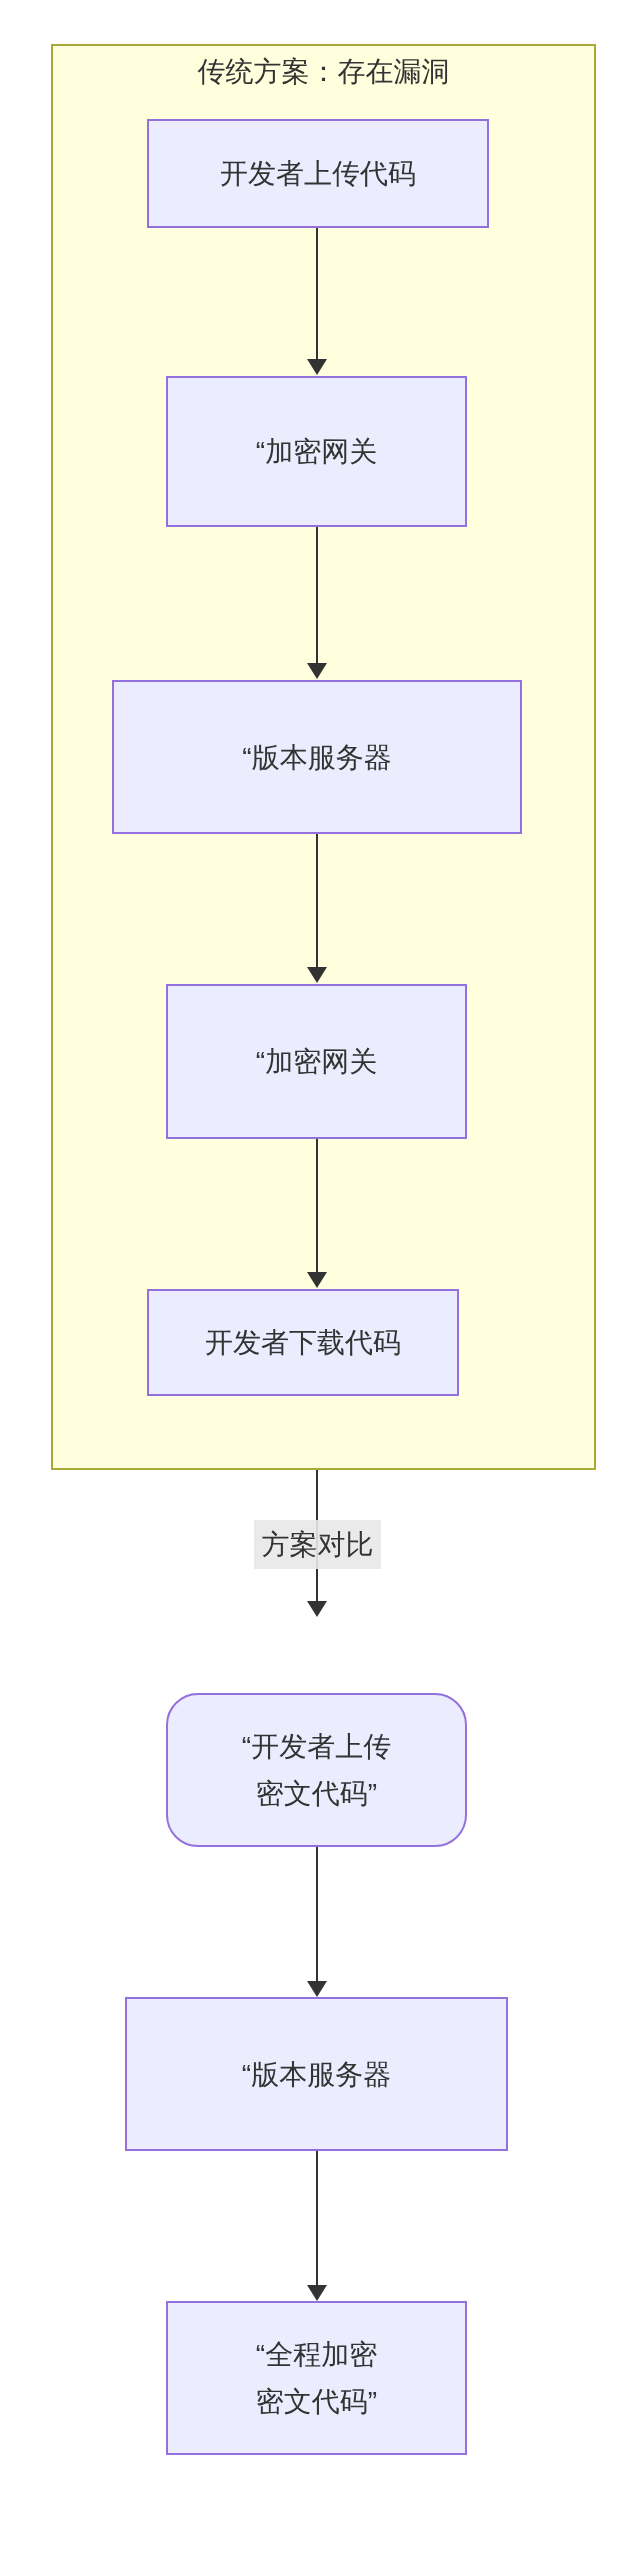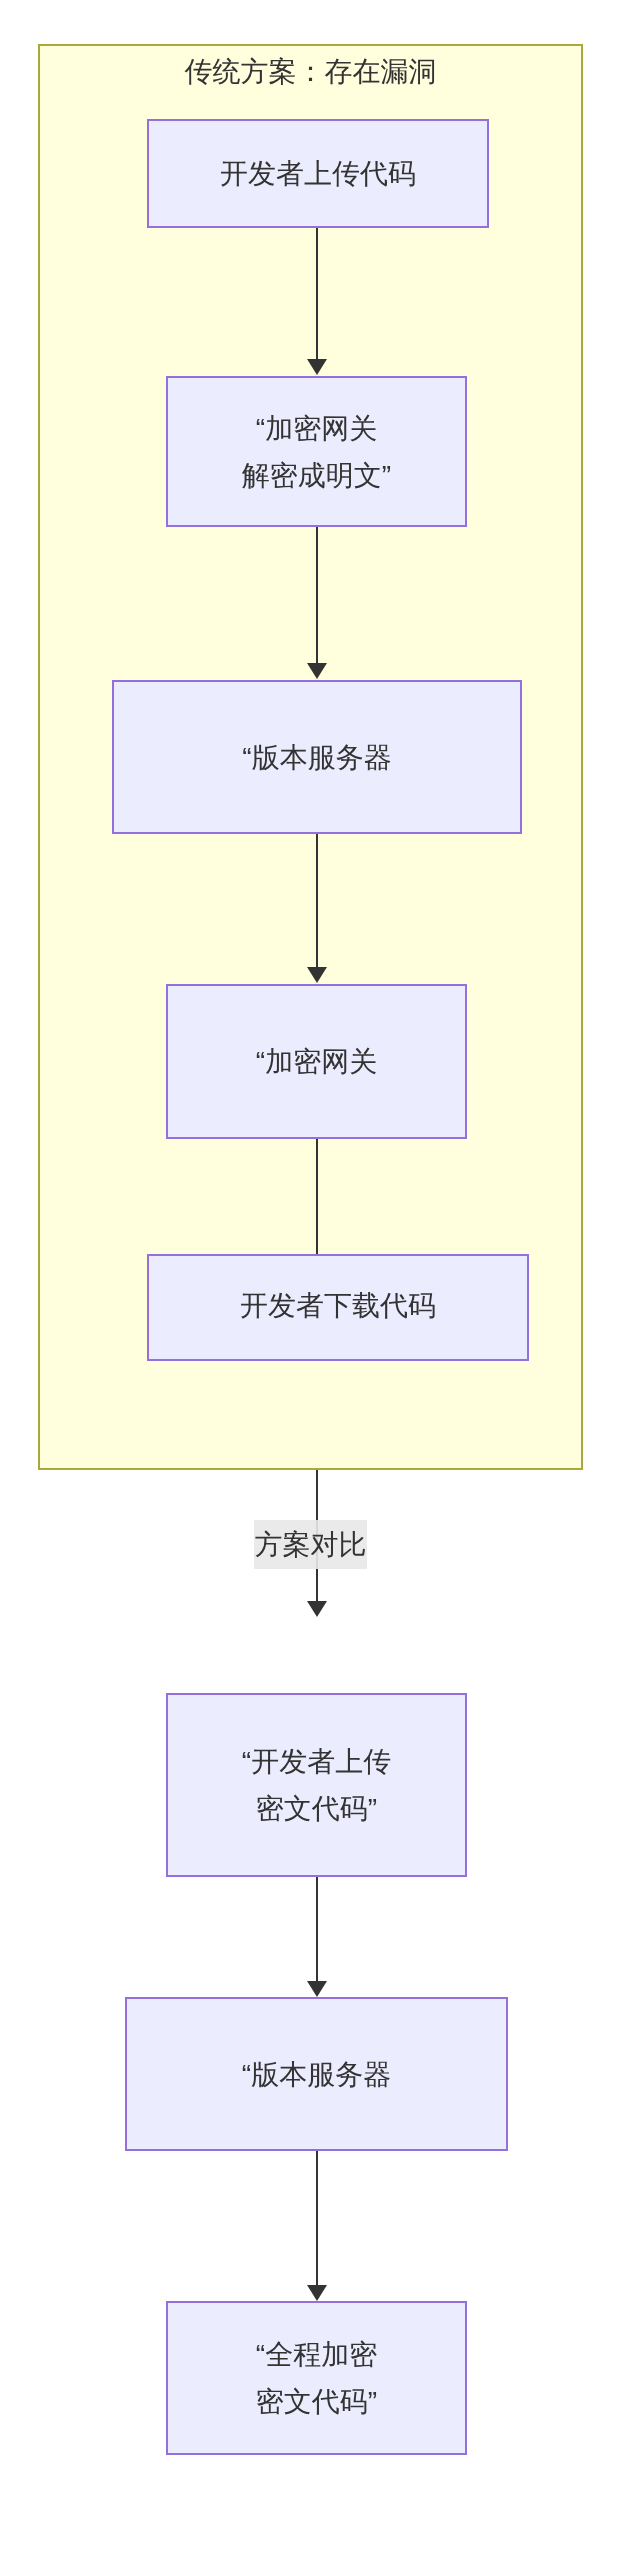--- a/index.html
+++ b/index.html
@@ -61,44 +61,44 @@
     width: 0;
     height: 0;
     border-left: 10px solid transparent;
     border-right: 10px solid transparent;
     border-top: 16px solid #333333;
   }
   .edge-label {
     position: absolute;
     left: 254px;
     top: 1520px;
-    width: 113px;
+    width: 127px;
     height: 49px;
     background: rgba(232, 232, 232, 0.9);
     display: flex;
     justify-content: center;
     align-items: center;
     font-size: 28px;
     color: #333333;
     white-space: nowrap;
   }
 
   
-  #cluster-traditional { left: 38px;  top: 44px;   width: 545px; height: 1426px; }
+  #cluster-traditional { left: 51px;  top: 44px;   width: 545px; height: 1426px; }
   #cluster-anbing      { left: 61px;  top: 1618px; width: 517px; height: 912px; }
   #cluster-traditional .cluster-title { top: 9.3px; }
   #cluster-anbing      .cluster-title { top: 8px; }
 
   
   #node-dev-upload        { left: 147px; top: 119px;  width: 342px; height: 109px; }
   #node-gateway-decrypt   { left: 166px; top: 376px;  width: 301px; height: 151px; }
   #node-server-plaintext  { left: 112px; top: 680px; width: 410px; height: 154px; }
   #node-gateway-encrypt   { left: 166px; top: 984px; width: 301px; height: 155px; }
-  #node-dev-download      { left: 147px; top: 1254px; width: 382px; height: 107px; font-family: Liberation Mono, monospace; }
-  #node-dev-upload-cipher { left: 166px; top: 1693px; width: 301px; height: 184px; }
+  #node-dev-download      { left: 147px; top: 1289px; width: 312px; height: 107px; }
+  #node-dev-upload-cipher { left: 166px; top: 1693px; width: 301px; height: 154px; border-radius: 32px; }
   #node-server-cipher     { left: 125px; top: 1997px; width: 383px; height: 154px; }
   #node-dev-download-cipher { left: 166px; top: 2301px; width: 301px; height: 154px; }
 
   
   #edge1-line { top: 227px;  height: 135px; }  #edge1-head { top: 359px;  }
   #edge2-line { top: 527px;  height: 139px; }  #edge2-head { top: 663px; }
   #edge3-line { top: 834px; height: 136px; }  #edge3-head { top: 967px; }
   #edge4-line { top: 1139px; height: 136px; }  #edge4-head { top: 1272px; }
   #edge5-line { top: 1470px; height: 134px; }  #edge5-head { top: 1601px; }
   #edge6-line { top: 1847px; height: 137px; }  #edge6-head { top: 1981px; }
@@ -136,21 +136,20 @@
   <div class="arrowhead" id="edge7-head"></div>
 
   <div class="edge-label">方案对比</div>
 
   <div class="node" id="node-dev-upload">
     <span class="node-line">开发者上传代码</span>
   </div>
 
   <div class="node" id="node-gateway-decrypt">
     <span class="node-line">“加密网关</span>
-    <span class="node-line">解密成明文”</span>
   </div>
 
   <div class="node" id="node-server-plaintext">
     <span class="node-line">“版本服务器</span>
   </div>
 
   <div class="node" id="node-gateway-encrypt">
     <span class="node-line">“加密网关</span>
   </div>
 

